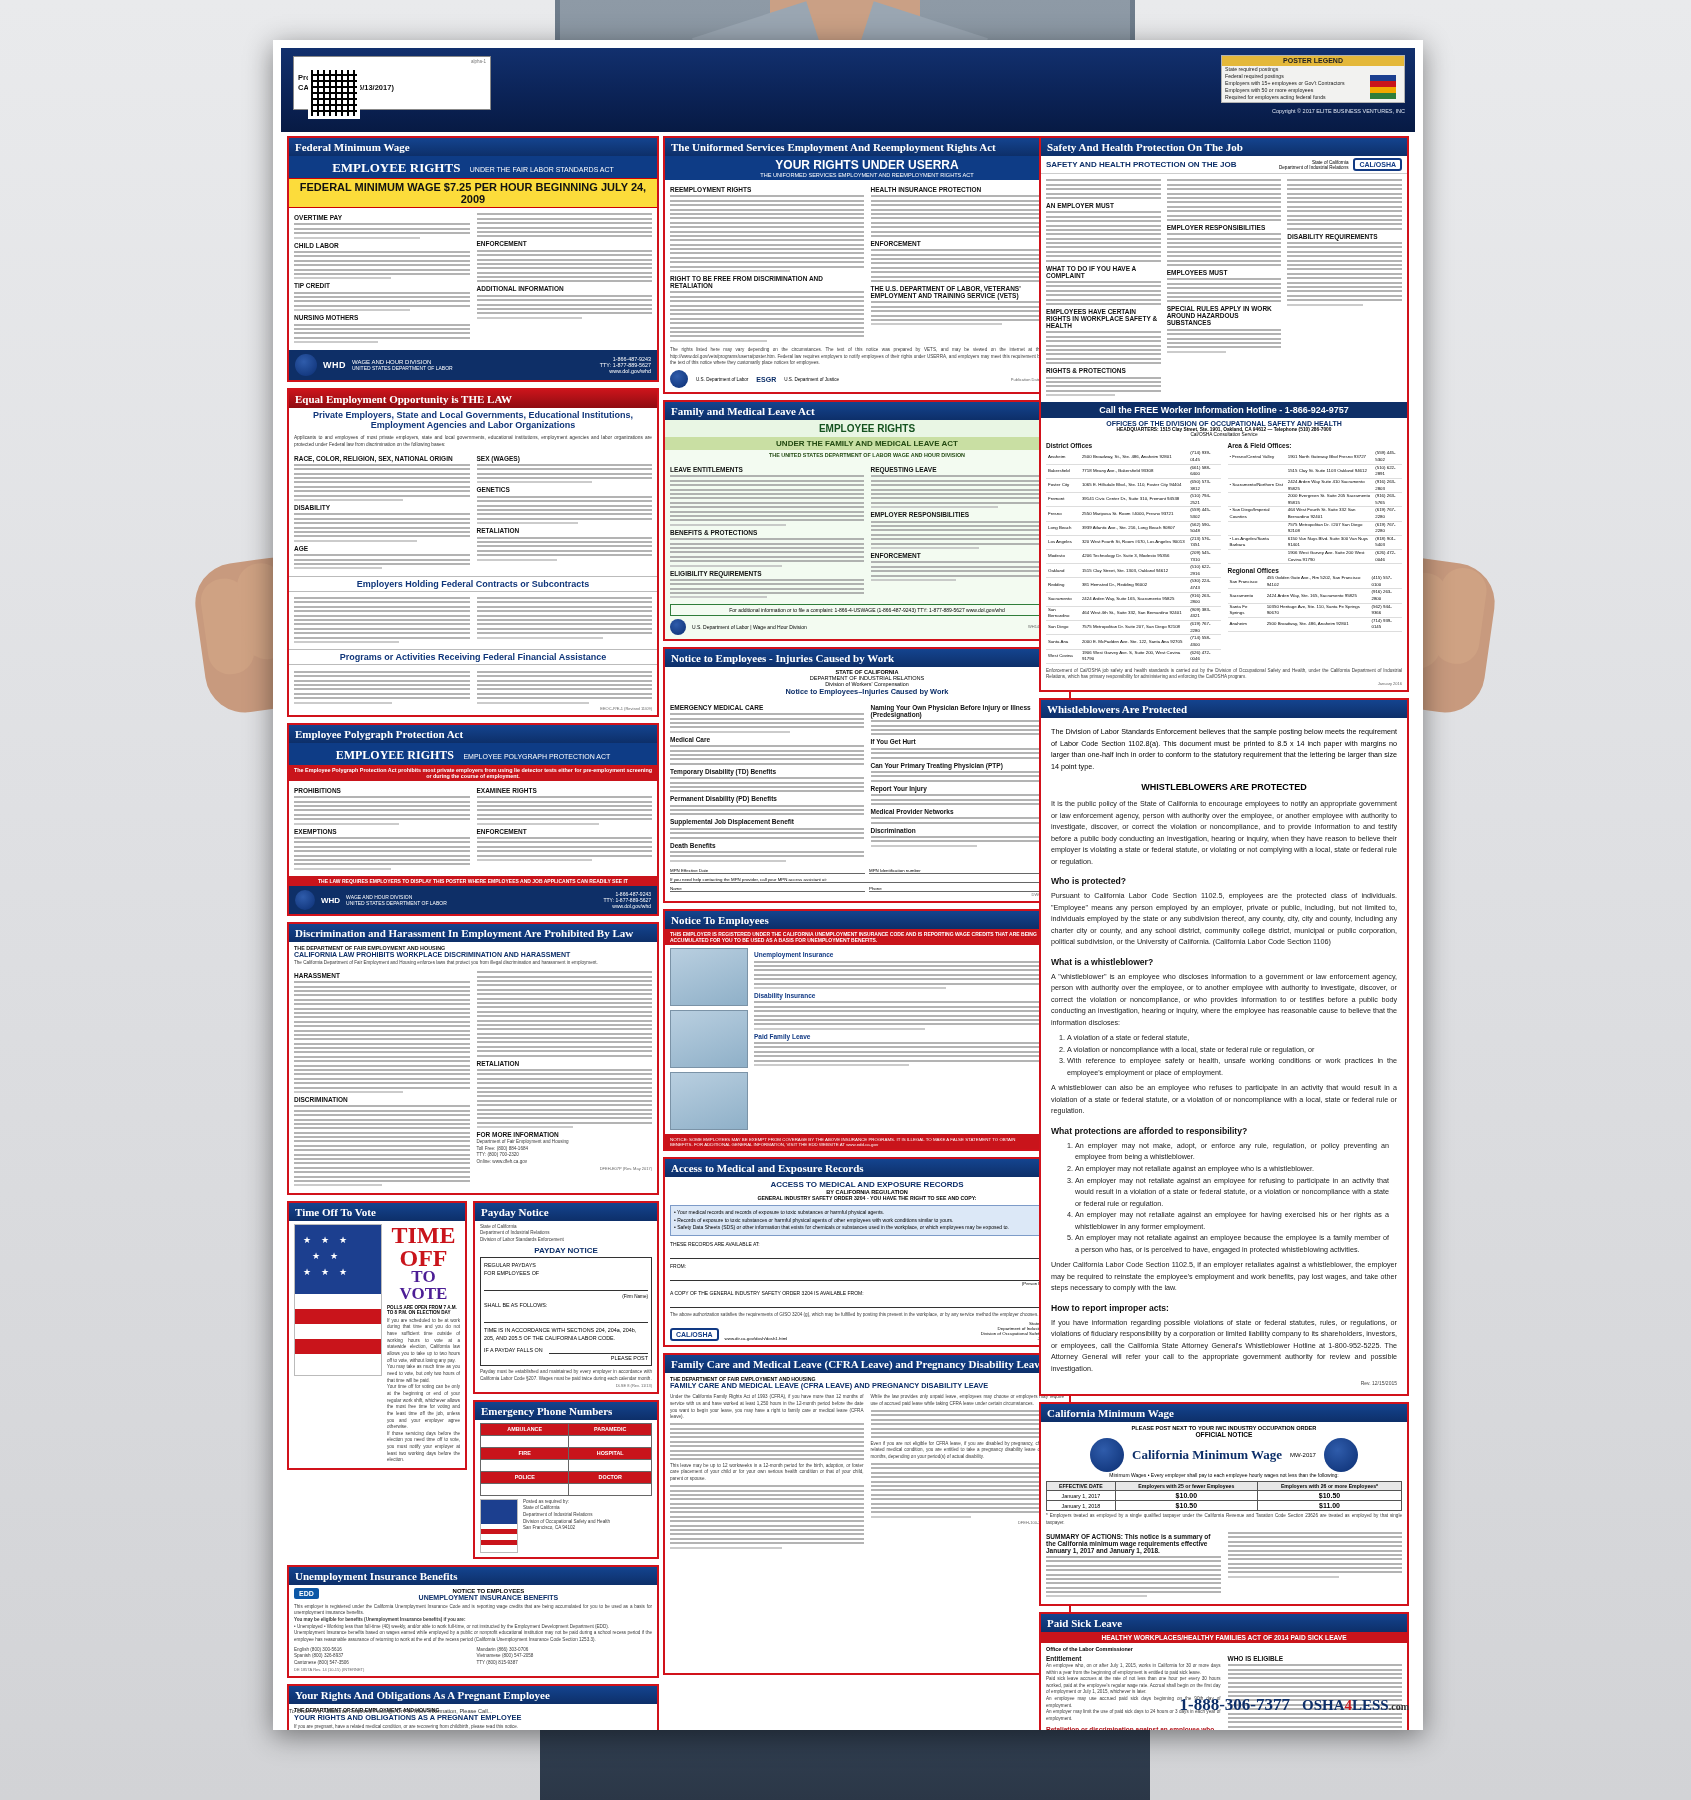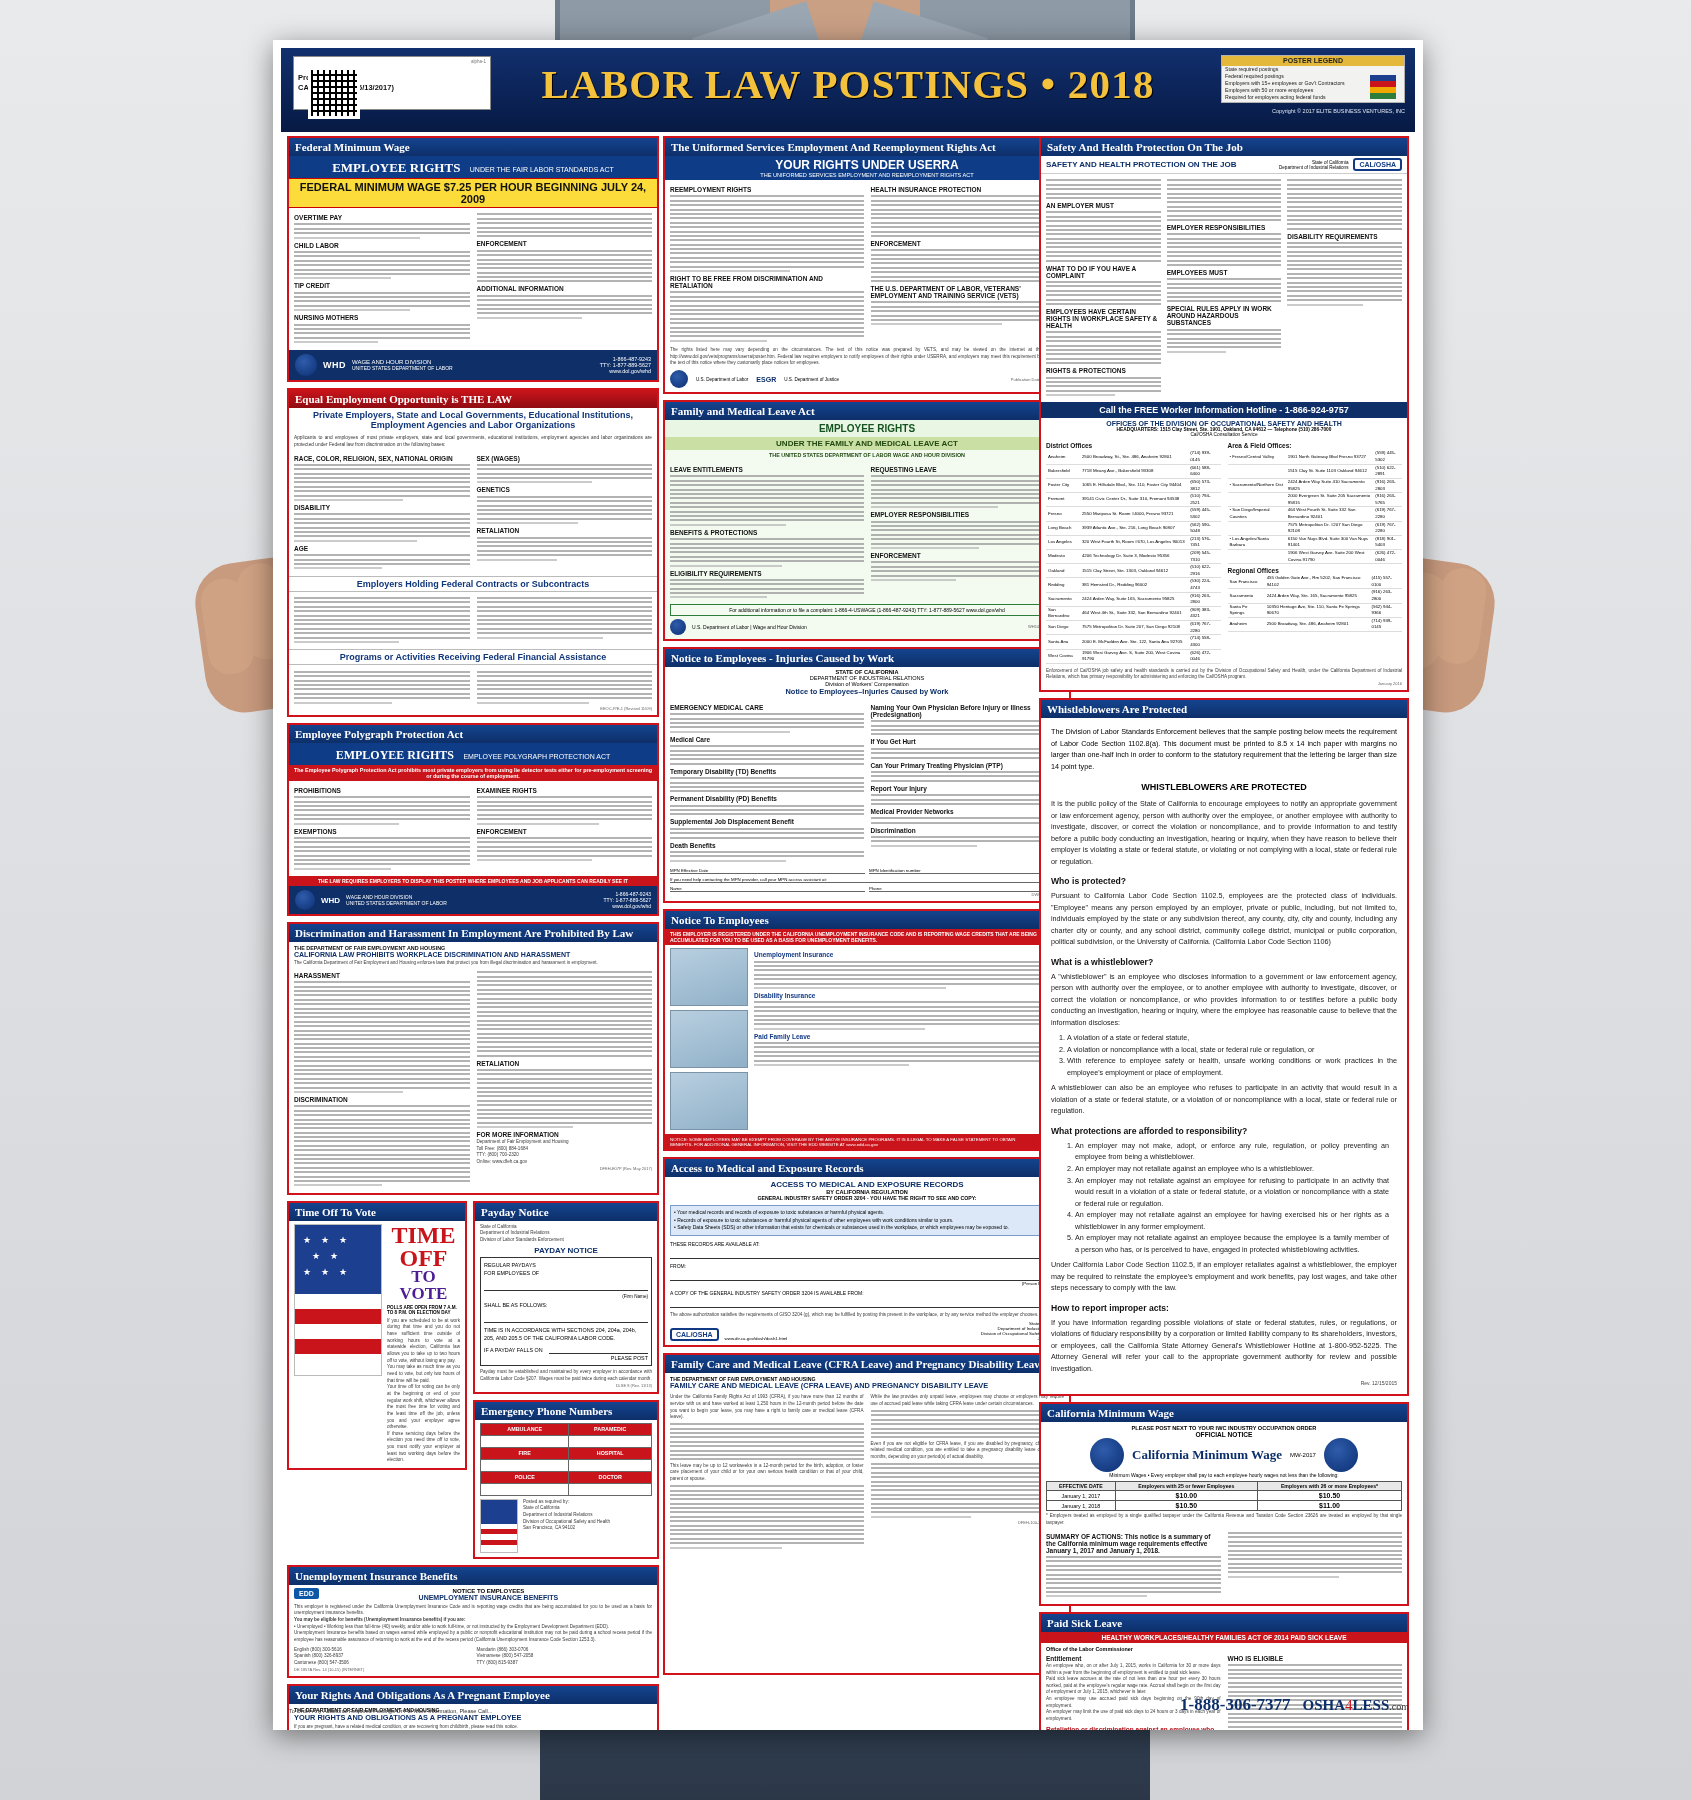--- a/index.html
+++ b/index.html
@@ -133,21 +133,21 @@
   .whistle-h{font-weight:bold;font-size:8.6px;color:#111;margin:9px 0 4px;}
   .center{text-align:center;}
   .bold{font-weight:bold;}
   .cmw-table{width:100%;border-collapse:collapse;font-size:5.4px;}
   .cmw-table td,.cmw-table th{border:1px solid #555;padding:1px 2px;text-align:center;}
   .cmw-table th{background:#e8e8e8;font-size:5.2px;}
   .footer{
     position:absolute;left:6px;right:6px;bottom:4px;height:26px;display:flex;align-items:center;justify-content:flex-end;gap:12px;
   }
   .foot-phone{color:#0d2f69;font-weight:bold;font-size:17px;font-family:"Liberation Serif",serif;}
-  .foot-brand{color:#c9141b;font-weight:normal;font-size:15px;font-family:"Liberation Serif",serif;}
+  .foot-brand{color:#c9141b;font-weight:bold;font-size:15px;font-family:"Liberation Serif",serif;}
   .foot-brand b{color:#0d2f69;}
   .foot-note{font-size:5.6px;color:#333;position:absolute;left:8px;bottom:6px;line-height:1.4;}
   .hotline{background:#0e2f67;color:#fff;text-align:center;font-weight:bold;font-size:9px;padding:3px 0;}
   .dir-tbl{width:100%;border-collapse:collapse;font-size:4.4px;}
   .dir-tbl td{border-bottom:1px solid #ddd;padding:0 2px;line-height:1.5;}
   .blue-note{background:#dce8f7;border:1px solid #7d9bc8;font-size:5px;padding:3px;line-height:1.5;}
   .edd{display:inline-block;background:#0c57a6;color:#fff;font-weight:bold;font-size:7px;padding:2px 5px;border-radius:2px;}
 </style>
 </head>
 <body>
@@ -177,21 +177,20 @@
   <div class="header">
     <div class="prodbox">
       <div class="qr"></div>
       <div class="prodtxt">
         <div>Product Number:</div>
         <div>CA-A1 (revised 06/13/2017)</div>
       </div>
       <div style="position:absolute;right:4px;top:2px;font-size:4.5px;color:#777;">alpha-1</div>
     </div>
 
-    <div class="hdr-title">LABOR LAW POSTINGS • 2018</div>
 
     <div class="legend">
       <div class="legend-h">POSTER LEGEND</div>
       <div class="legend-row">State required postings</div>
       <div class="legend-row">Federal required postings</div>
       <div class="legend-row">Employers with 15+ employees or Gov't Contractors</div>
       <div class="legend-row">Employers with 50 or more employees</div>
       <div class="legend-row">Required for employers acting federal funds</div>
       <div class="legend-sw">
         <i style="background:#1c3f8f"></i>

